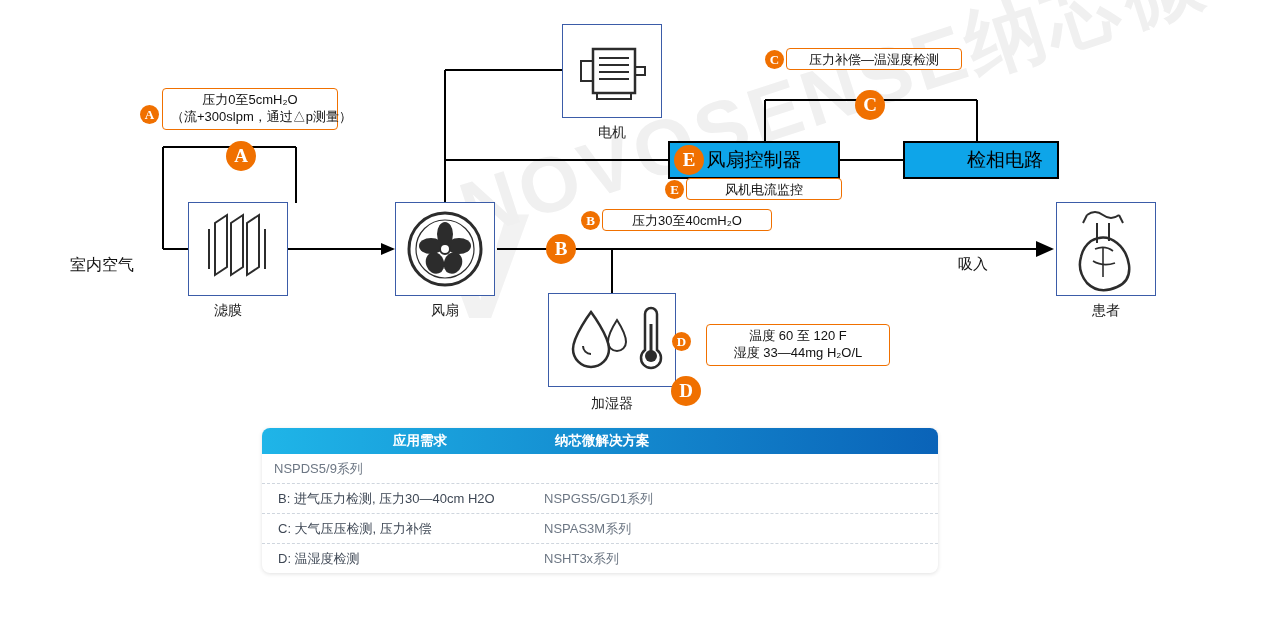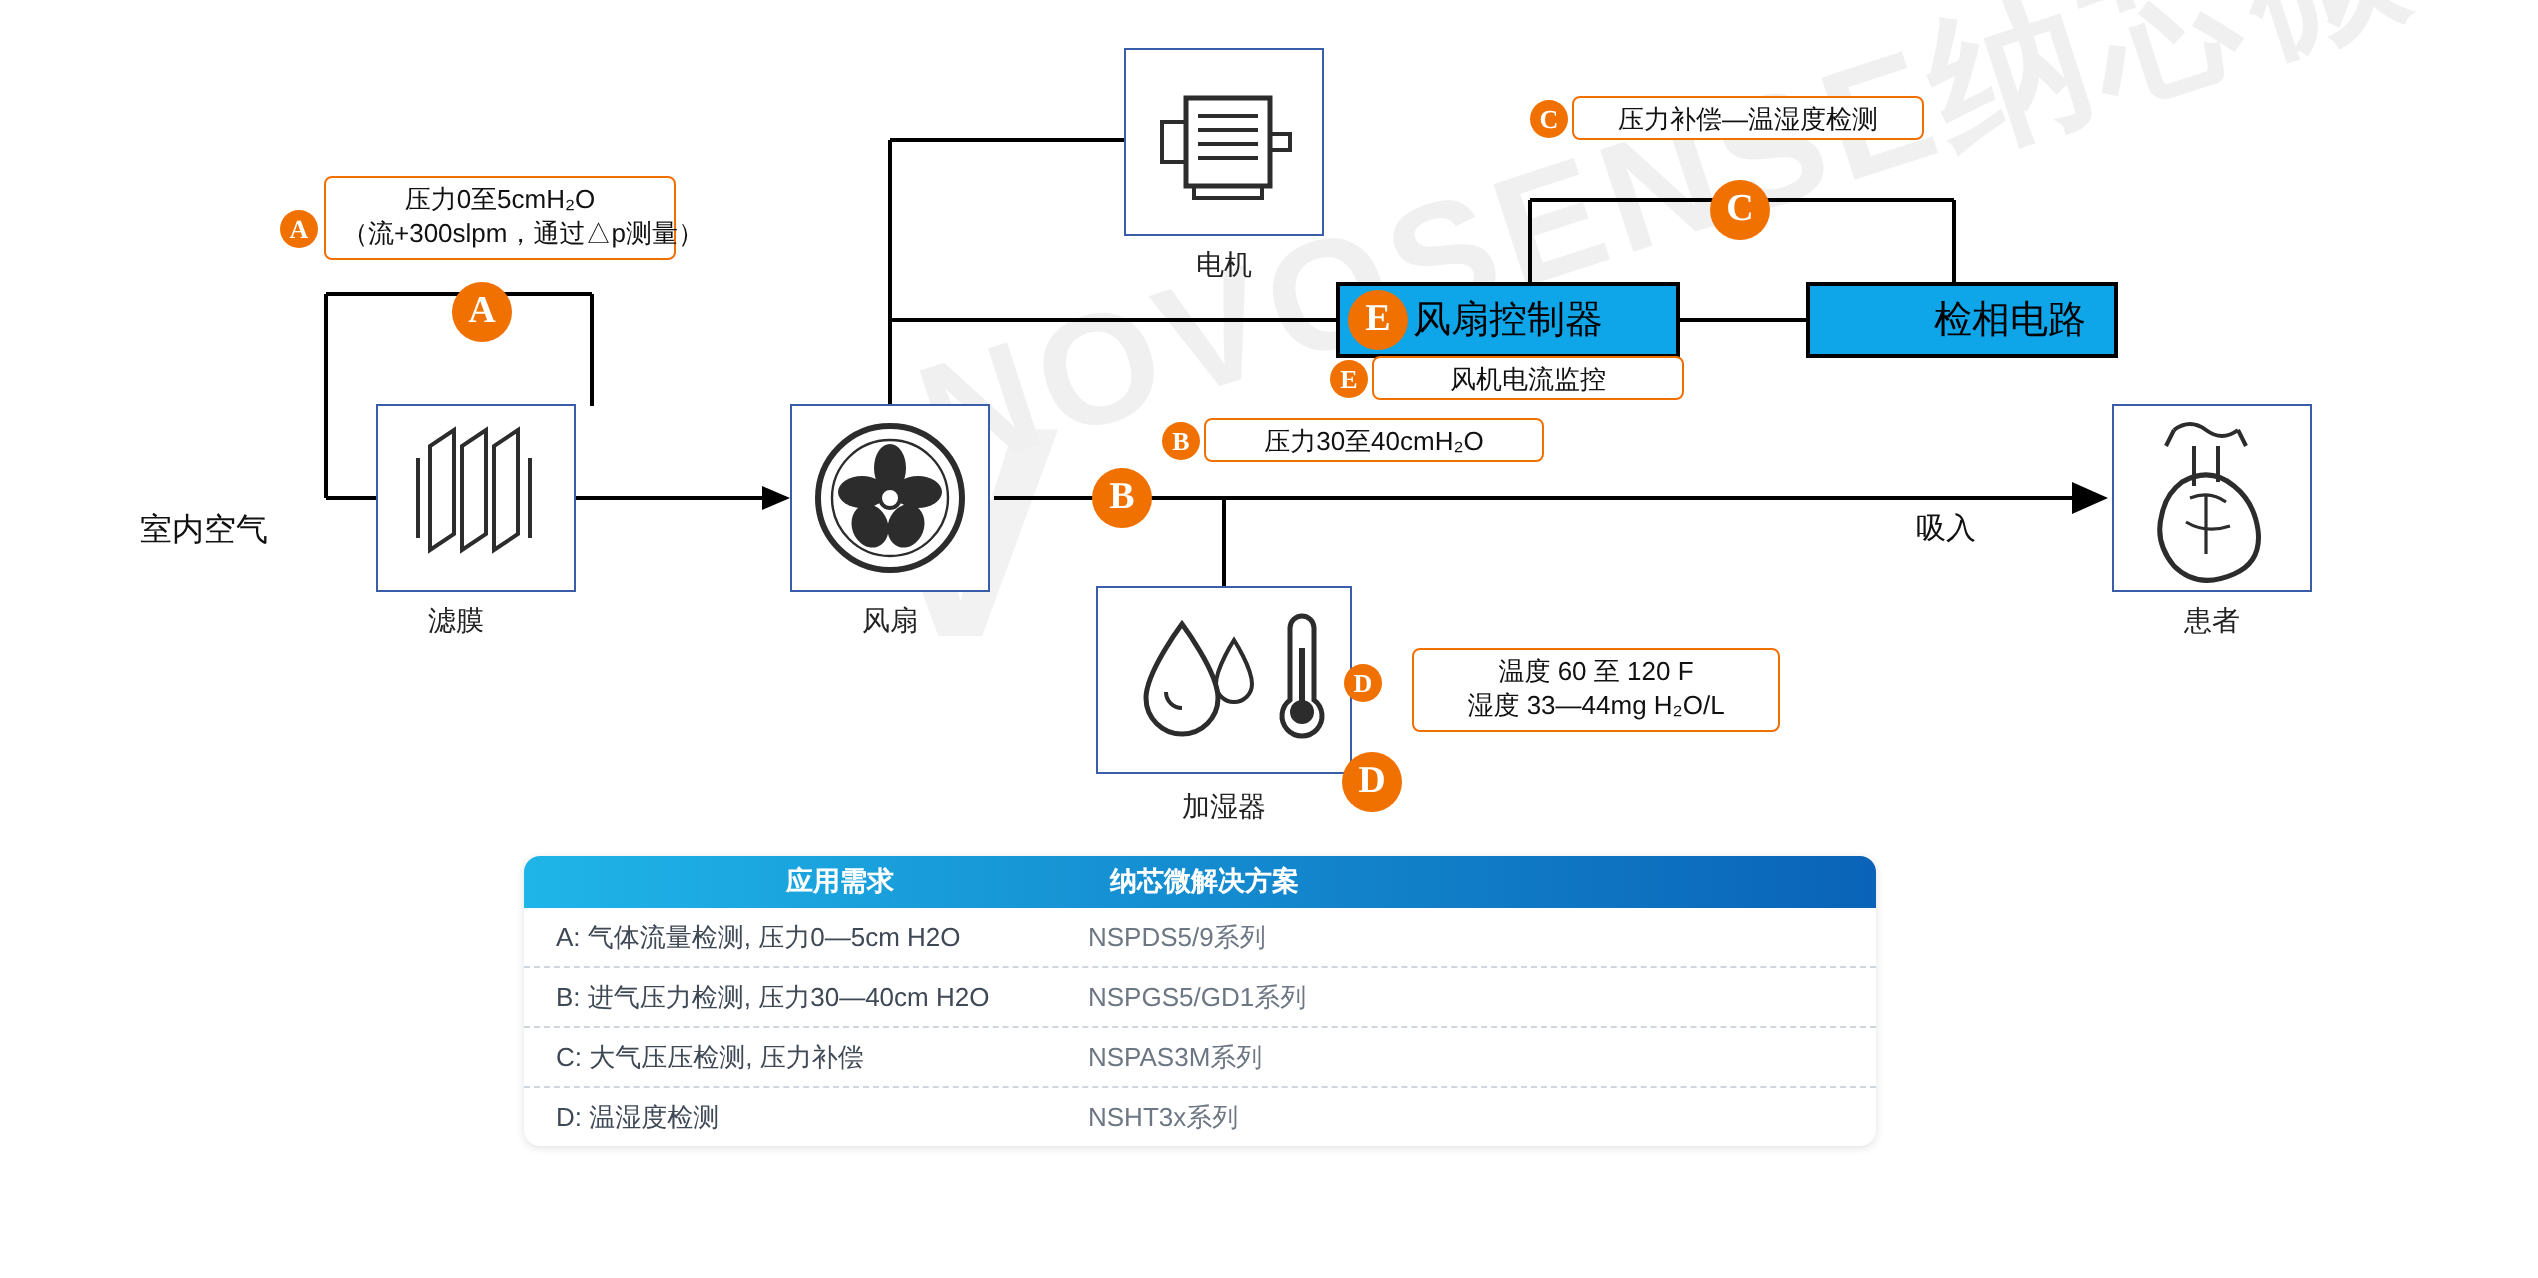--- a/index.html
+++ b/index.html
@@ -300,21 +300,20 @@
   </div>
 
   <div class="callout" style="left:686px; top:178px; width:156px; height:22px; line-height:16px;">风机电流监控</div>
 
   <div class="tbl">
     <div class="tbl-head">
       <div class="c1">应用需求</div>
       <div class="c2">纳芯微解决方案</div>
     </div>
     <div class="trow">
-      <div class="c1">A:  气体流量检测, 压力0—5cm H2O</div>
       <div class="c2">NSPDS5/9系列</div>
     </div>
     <div class="trow">
       <div class="c1">B:  进气压力检测, 压力30—40cm H2O</div>
       <div class="c2">NSPGS5/GD1系列</div>
     </div>
     <div class="trow">
       <div class="c1">C:  大气压压检测, 压力补偿</div>
       <div class="c2">NSPAS3M系列</div>
     </div>

